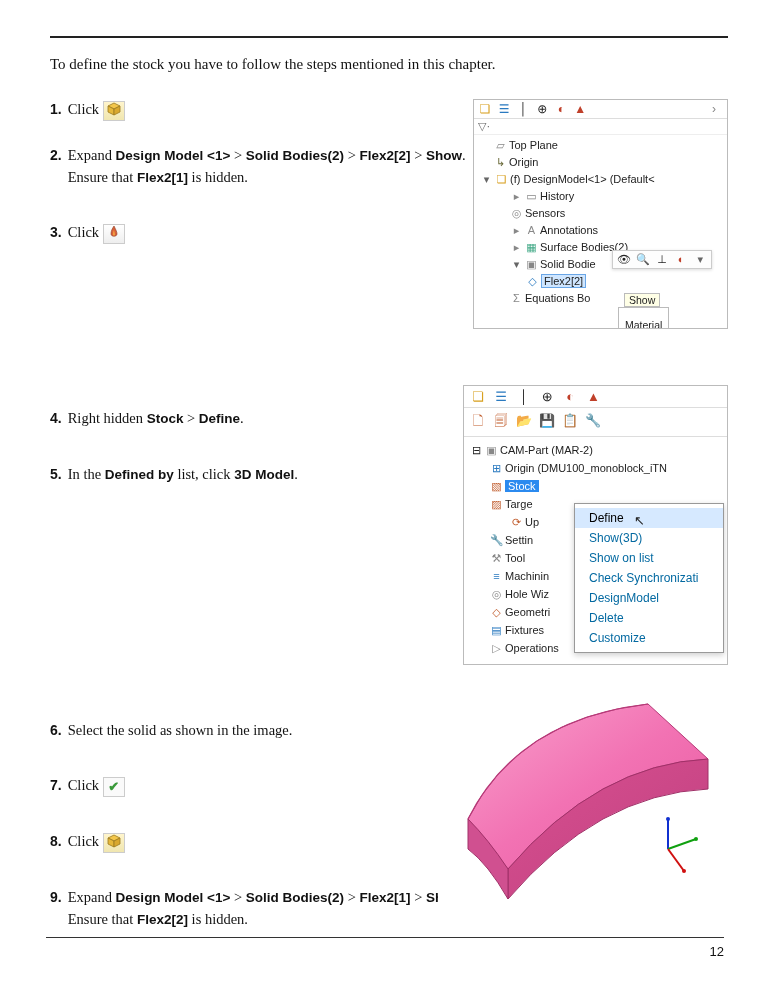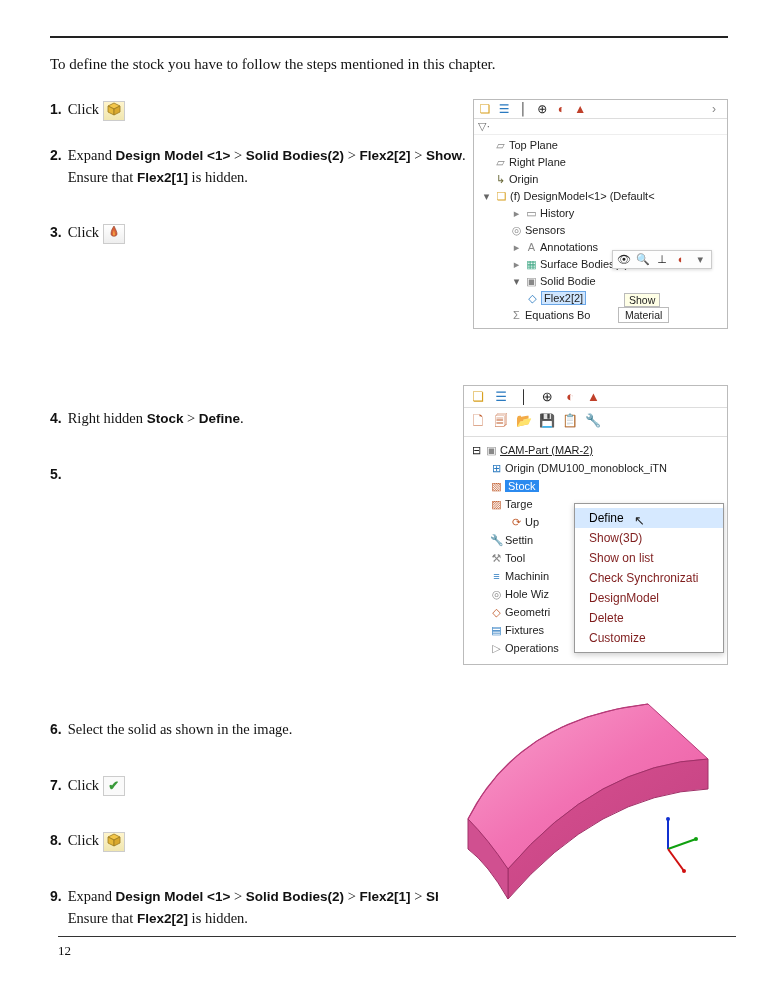--- a/index.html
+++ b/index.html
@@ -86,57 +86,58 @@
     background:#fdfdfd; border:1px solid #ccc; padding:2px 3px;
     box-shadow:0 1px 3px rgba(0,0,0,0.15);
   }
   .float-toolbar .ticon { display:inline-block; width:14px; text-align:center; margin:0 1px;}
   .tooltip-sm {
     position:absolute; top:193px; left:150px;
     background:#ffffe6; border:1px solid #bbb; padding:0px 4px; font-size:10.5px;
   }
   .tooltip-sm2 {
     position:absolute; top:207px; left:144px;
-    background:#fff; border:1px solid #bbb; padding:1px 6px; font-size:10.5px;
+    background:#fff; border:1px solid #bbb; padding:11px 6px; font-size:10.5px;
   }
 
   
   .fig2 { right: 0; top: 286px; width: 265px; height: 280px; overflow:hidden;}
   .fig2 .tb { padding:3px 4px; border-bottom:1px solid #ddd;}
   .fig2 .tb .ticon { display:inline-block; width:16px; text-align:center; margin:0 2px; font-size:13px;}
   .fig2 .tree2 { padding:4px 2px; line-height:18px; }
   .fig2 .t2node { white-space: nowrap; }
-  .fig2 .i0 { padding-left: 4px; text-decoration: underline;}
+  .fig2 .i0 { padding-left: 4px;}
   .fig2 .i1 { padding-left: 24px;}
   .fig2 .i2 { padding-left: 44px;}
   .sel2 { background:#2b8aef; color:#fff; padding:0 3px;}
   .ctx {
     position:absolute; top:117px; left:110px; width:150px;
     background:#fff; border:1px solid #999; box-shadow:0 2px 6px rgba(0,0,0,0.2);
     padding:4px 0;
   }
-  .ctx .citem { padding:3px 12px 3px 14px; font-size:12px; color:#7f1d1d;}
+  .ctx .citem { padding:3px 12px 3px 14px; font-size:12px; color:#0369a1;}
   .ctx .citem.hl { background:#d6e9ff; color:#000;}
   .cursor { position:absolute; top:127px; left:170px; font-size:13px; pointer-events:none;}
 
   
   .fig3 { right: 0; top: 590px; width: 290px; height: 230px; border:none;}
   .solid-wrap { width:100%; height:100%; position:relative; }
   
   .gap { height: 10px; }
   
   .page-number {
     position: absolute;
-    left: 58px;
+    left: 46px;
     bottom: 30px;
-    font-family: Liberation Serif, serif;
+    font-family: Liberation Sans, sans-serif;
     font-size: 13px;
     border-top: 1px solid #333;
     width: calc(100% - 100px);
     padding-top: 6px;
+    text-align: right;
   }
 </style>
 </head>
 <body>
 
 <div class="page">
   <hr class="hr-top">
 
   <div class="intro">To define the stock you have to follow the steps mentioned in this chapter.</div>
 
@@ -186,20 +187,23 @@
       <span class="step-text">
         <span>Right hidden </span><span class="bold">Stock</span><span> &gt; </span><span class="bold">Define</span><span>.</span>
       </span>
     </div>
 
     <div class="gap"></div>
       <div class="gap"></div>
 
     <div class="step-row">
       <span class="step-num">5.</span>
+      <span class="step-text">
+        <span>In the </span><span class="bold">Defined by</span><span> list, click </span><span class="bold">3D Model</span><span>.</span>
+      </span>
     </div>
 
     <div style="height:220px;"></div>
 
     <div class="step-row">
       <span class="step-num">6.</span>
       <span class="step-text">Select the solid as shown in the image.</span>
     </div>
 
     <div class="gap"></div>
@@ -244,21 +248,20 @@
         <span class="ticon" style="color:#2a7ac0;">☰</span>
         <span class="ticon">│</span>
         <span class="ticon">⊕</span>
         <span class="ticon" style="color:#c0402a;">◐</span>
         <span class="ticon" style="color:#c0402a;">▲</span>
         <span class="ticon" style="float:right;color:#888;">›</span>
       </div>
       <div class="filter">▽·</div>
       <div class="tree">
         <div class="tnode ind1"><span class="ticon-sm" style="color:#888;">▱</span><span>Top Plane</span></div>
-        <div class="tnode ind1"><span class="ticon-sm" style="color:#888;">▱</span><span>Right Plane</span></div>
         <div class="tnode ind1"><span class="ticon-sm" style="color:#6a6a3a;">↳</span><span>Origin</span></div>
         <div class="tnode ind0"><span class="ticon-sm" style="color:#666;">▾</span><span class="ticon-sm" style="color:#d8a020;">❏</span><span>(f) DesignModel&lt;1&gt; (Default&lt;</span></div>
         <div class="tnode ind2"><span class="ticon-sm" style="color:#888;">▸</span><span class="ticon-sm" style="color:#888;">▭</span><span>History</span></div>
         <div class="tnode ind2"><span class="ticon-sm" style="color:#888;">◎</span><span>Sensors</span></div>
         <div class="tnode ind2"><span class="ticon-sm" style="color:#888;">▸</span><span class="ticon-sm" style="color:#888;">A</span><span>Annotations</span></div>
         <div class="tnode ind2"><span class="ticon-sm" style="color:#888;">▸</span><span class="ticon-sm" style="color:#4a8;">▦</span><span>Surface Bodies(2)</span></div>
         <div class="tnode ind2"><span class="ticon-sm" style="color:#666;">▾</span><span class="ticon-sm" style="color:#888;">▣</span><span>Solid Bodie</span></div>
         <div class="tnode ind3"><span class="ticon-sm" style="color:#2a7ac0;">◇</span><span class="sel">Flex2[2]</span></div>
         <div class="tnode ind2"><span class="ticon-sm" style="color:#888;">Σ</span><span>Equations</span> <span>Bo</span></div>
 

